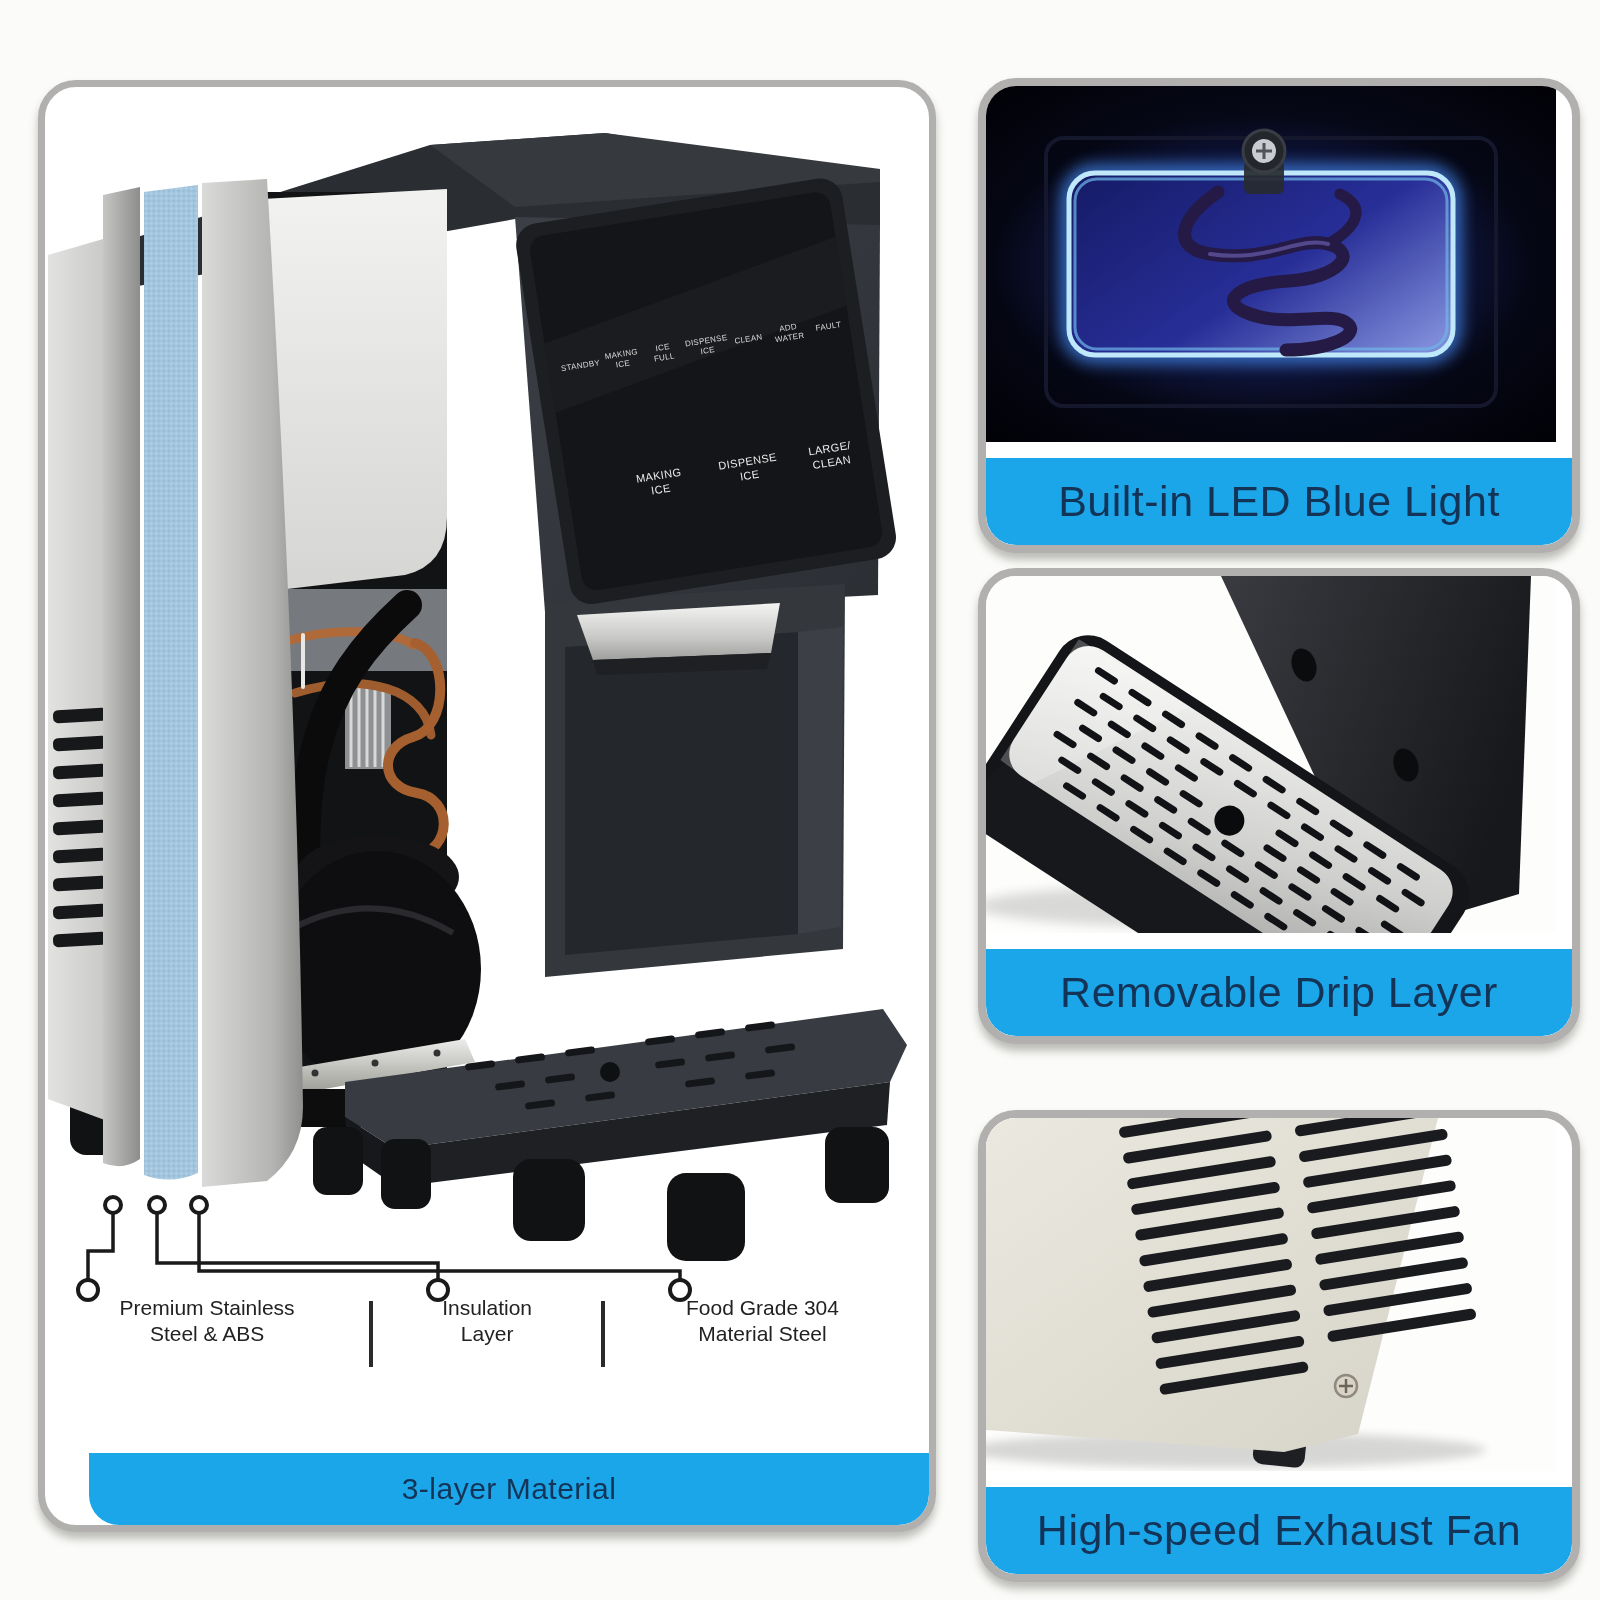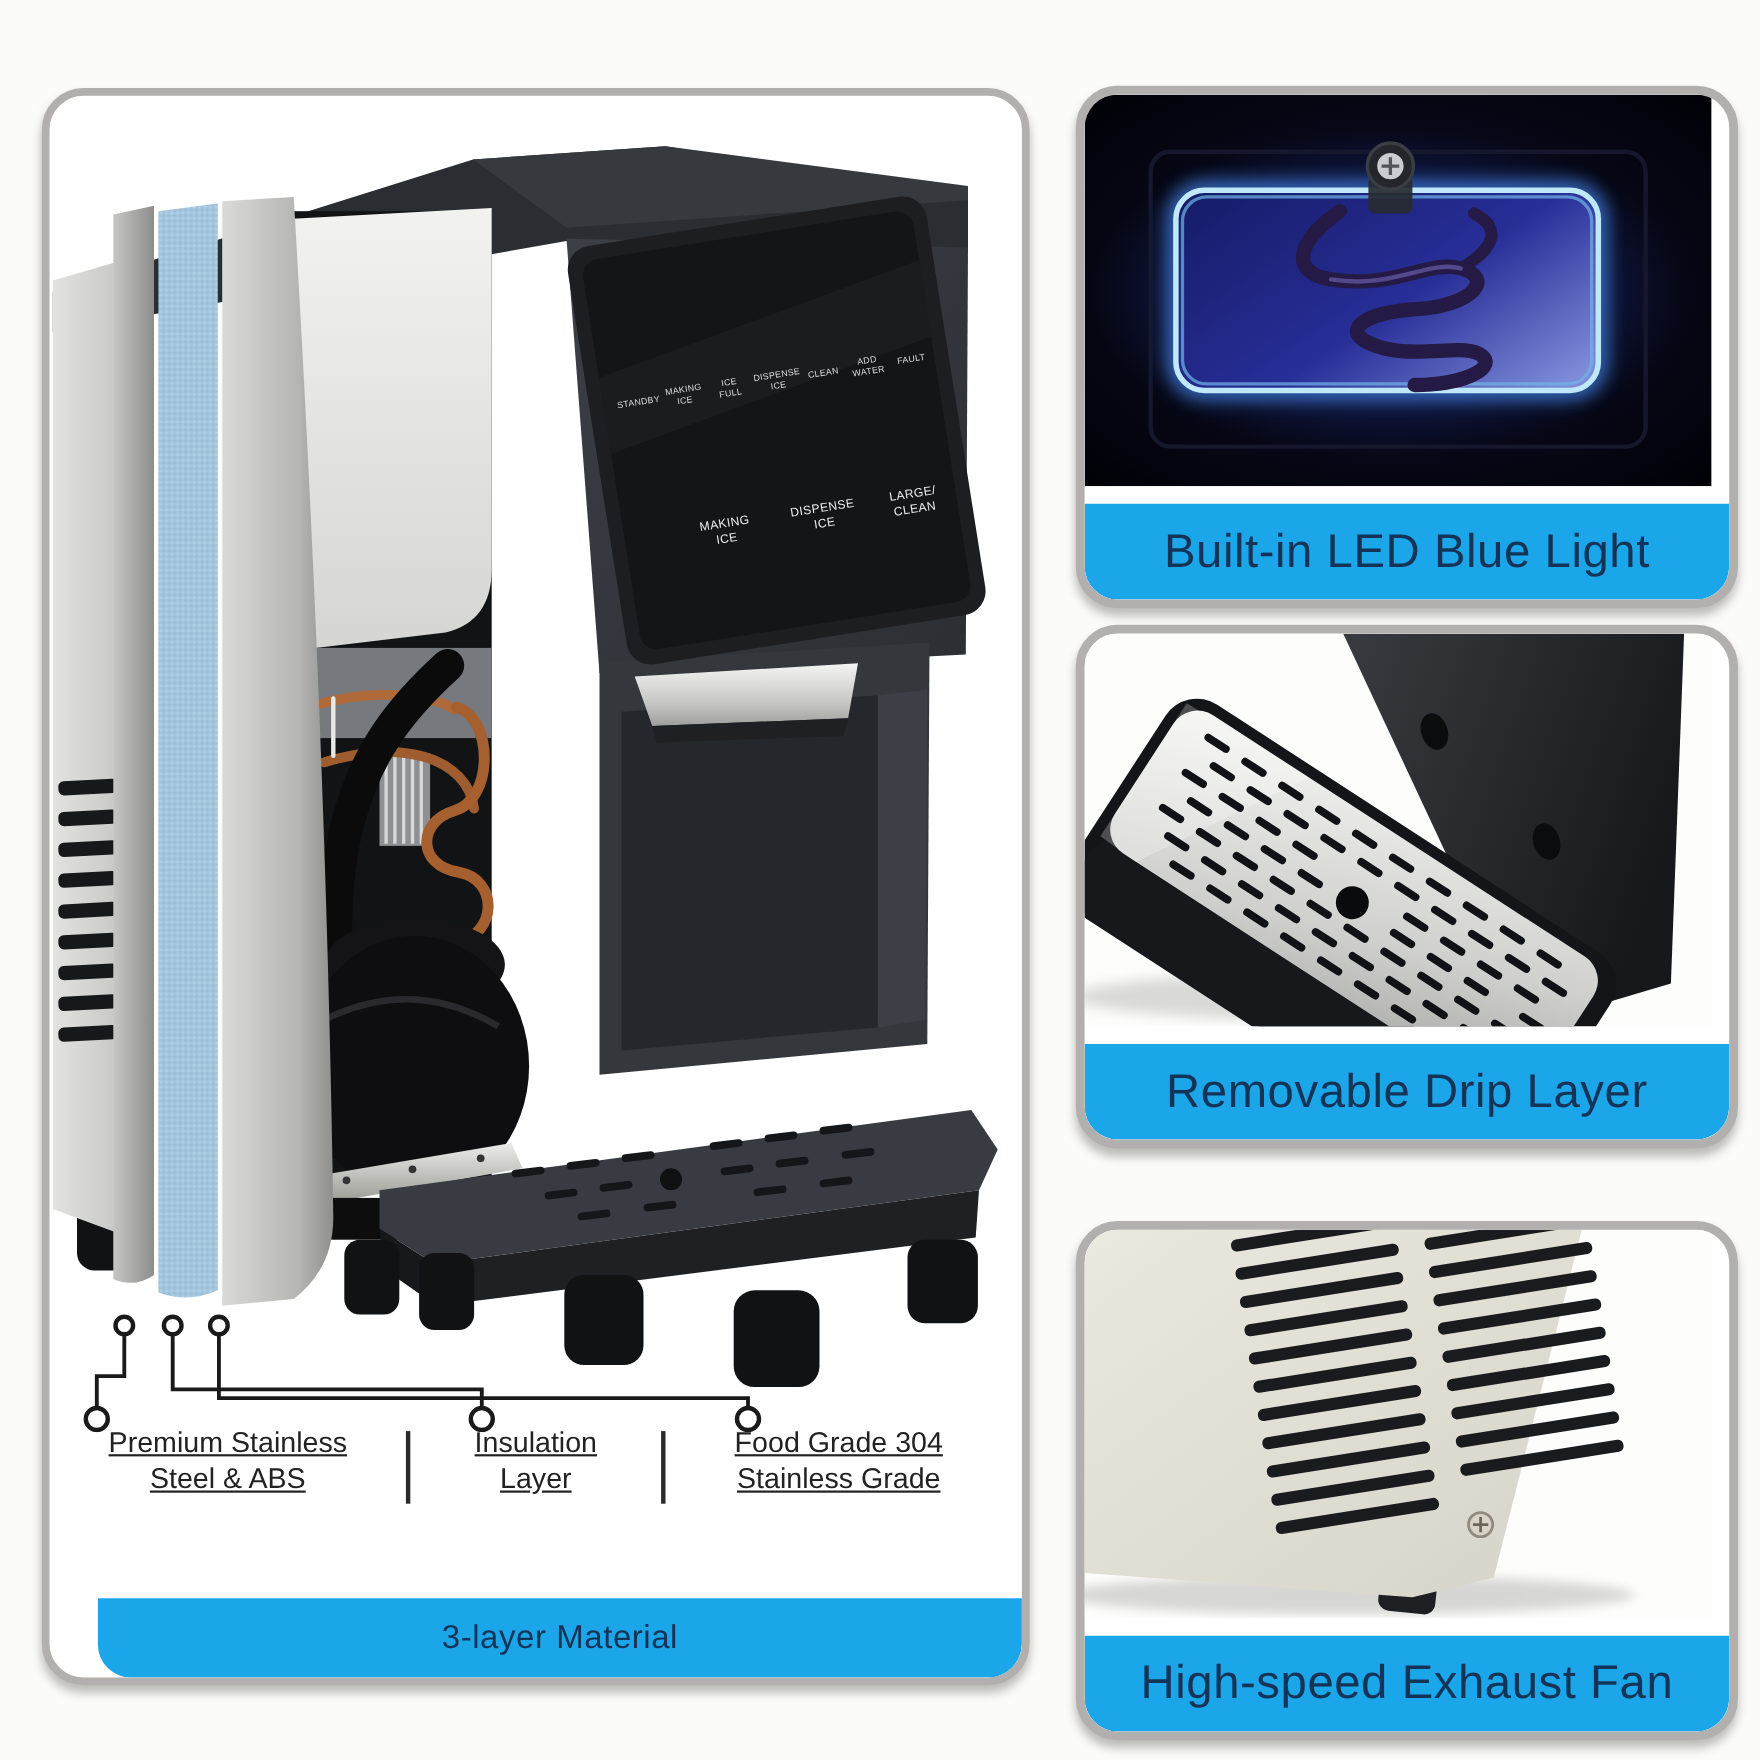--- a/index.html
+++ b/index.html
@@ -25,21 +25,21 @@
     background:#1ba6e9;color:#143457;
     display:flex;align-items:center;justify-content:center;
     font-size:43px;font-weight:500;letter-spacing:.5px;
     border-radius:0 0 30px 30px;
   }
   #left-card .banner{height:72px;font-size:30px;margin-left:44px;}
   
   .labels-row{
     position:absolute;left:0;top:1208px;width:870px;height:110px;
     display:flex;justify-content:center;align-items:flex-start;
-    color:#222;font-size:26px;font-weight:500;line-height:1.25;text-align:center;text-decoration:underline;
+    color:#222;font-size:21px;font-weight:500;line-height:1.25;text-align:center;
   }
   .label-col{padding:0 18px;}
   .label-col.c1{width:300px;}
   .label-col.c2{width:200px;}
   .label-col.c3{width:280px;padding-left:23px;}
   .label-divider{width:4px;height:66px;background:#2a2a2a;margin-top:6px;}
   
   .panel-ind{font-size:8px;fill:#d9d9d9;letter-spacing:.3px;text-anchor:middle;font-family:"Liberation Sans",sans-serif;}
   .panel-btn{font-size:11px;fill:#ececec;letter-spacing:.4px;text-anchor:middle;font-family:"Liberation Sans",sans-serif;}
 </style>
@@ -255,21 +255,21 @@
       <div>Steel &amp; ABS</div>
     </div>
     <div class="label-divider"></div>
     <div class="label-col c2">
       <div>Insulation</div>
       <div>Layer</div>
     </div>
     <div class="label-divider"></div>
     <div class="label-col c3">
       <div>Food Grade 304</div>
-      <div>Stainless Grade</div>
+      <div>Material Steel</div>
     </div>
   </div>
 
   <div class="banner">3-layer Material</div>
 </div>
 
 <div class="card right-card" id="card-led">
   <svg class="photo" width="570" height="356" viewBox="0 0 570 356">
     <defs>
       <radialGradient id="gDark" cx="0.5" cy="0.5" r="0.75">

